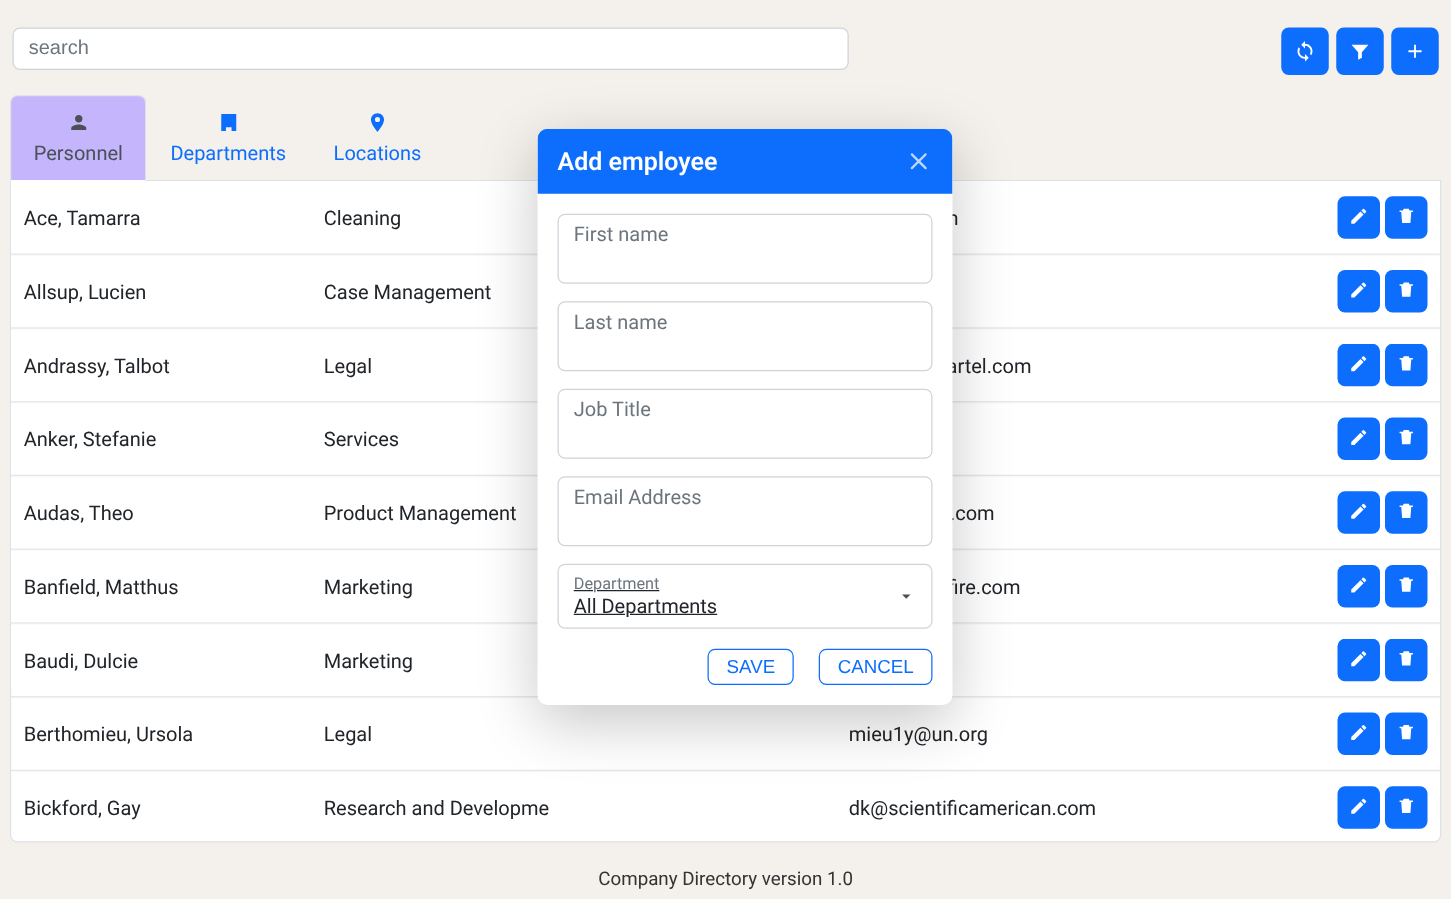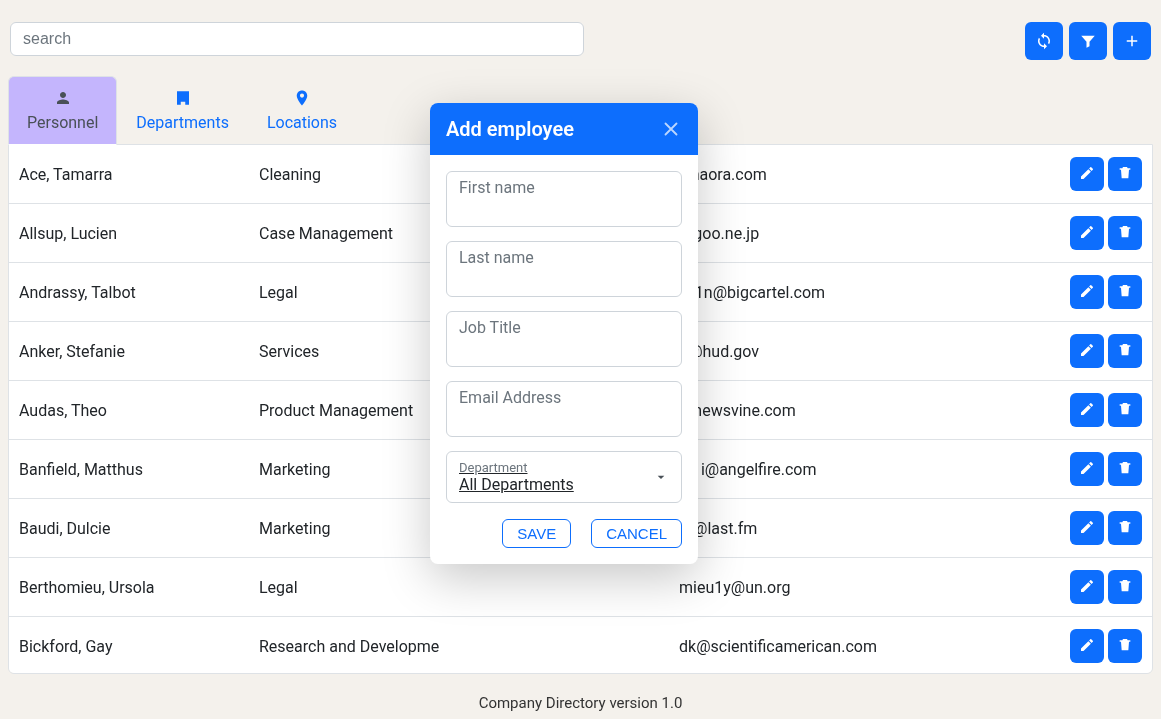--- a/index.html
+++ b/index.html
@@ -7,21 +7,21 @@
   body {
     font-family: "Segoe UI", -apple-system, Roboto, Arial, sans-serif;
     background: #f4f1ec;
     color: #212529;
     font-size: 16px;
   }
   .app { width:1161px; height:719px; position:relative; overflow:hidden; padding:8px; }
 
   .topbar { display:flex; justify-content:space-between; align-items:flex-start; padding:14px 2px 0 2px; }
   .search-input {
-    width: 574px;
+    width: 669px;
     padding: 7px 12px;
     font-size: 16px;
     border: 1px solid #ced4da;
     border-radius: 6px;
     background: #fff;
     color: #212529;
   }
   .search-input::placeholder { color:#6c757d; }
 
   .toolbar { display:flex; gap:6px; }
@@ -80,21 +80,21 @@
     cursor:pointer; margin-left:4px;
   }
   .icon-btn svg { width:16px; height:16px; fill:#fff; }
 
   .footer { text-align:center; color:#333; margin-top:20px; font-size:15px; }
 
   
   .modal {
     position:absolute;
     left:430px; top:103px;
-    width:268px;
+    width:332px;
     background:#fff;
     border-radius:8px;
     box-shadow:0 14px 48px rgba(0,0,0,.22);
     overflow:hidden;
   }
   .modal-header {
     background:#0d6efd; color:#fff;
     display:flex; justify-content:space-between; align-items:center;
     padding:14px 16px;
   }

